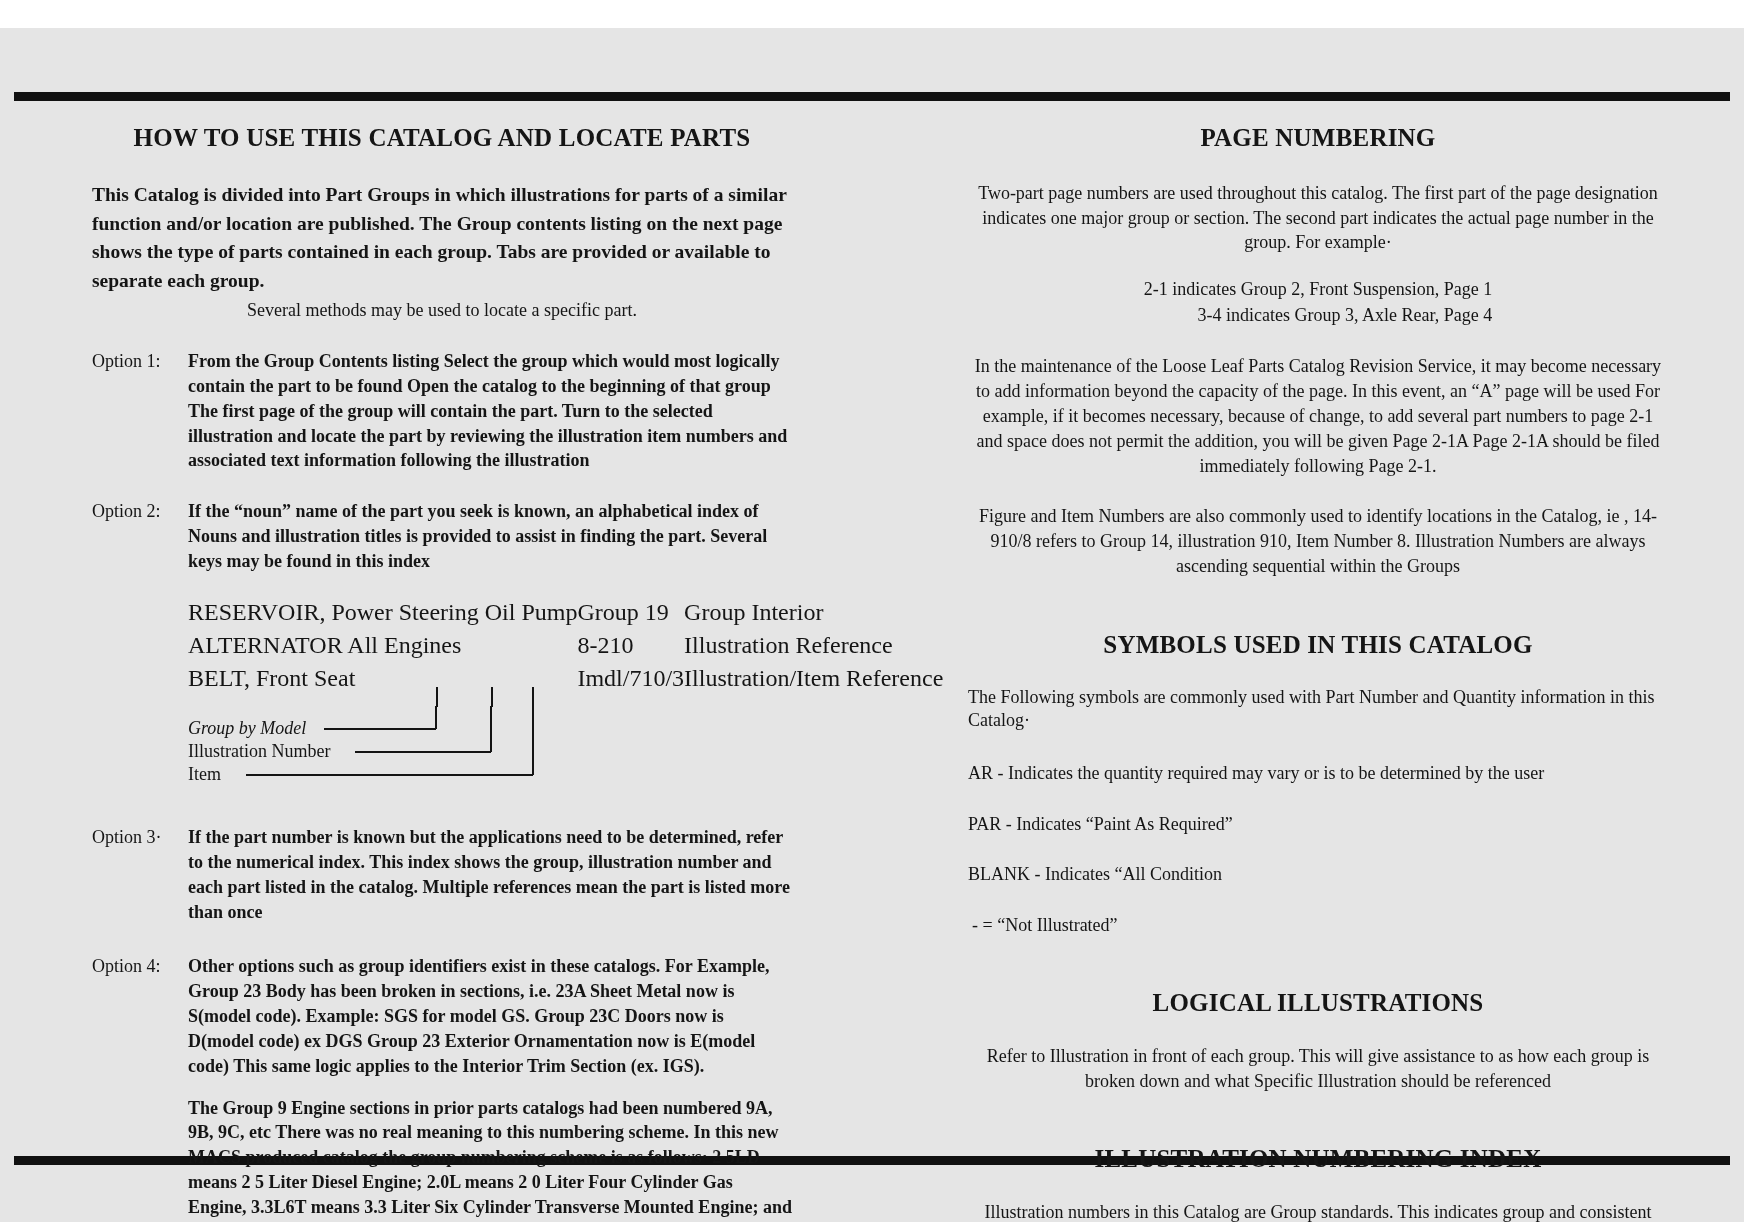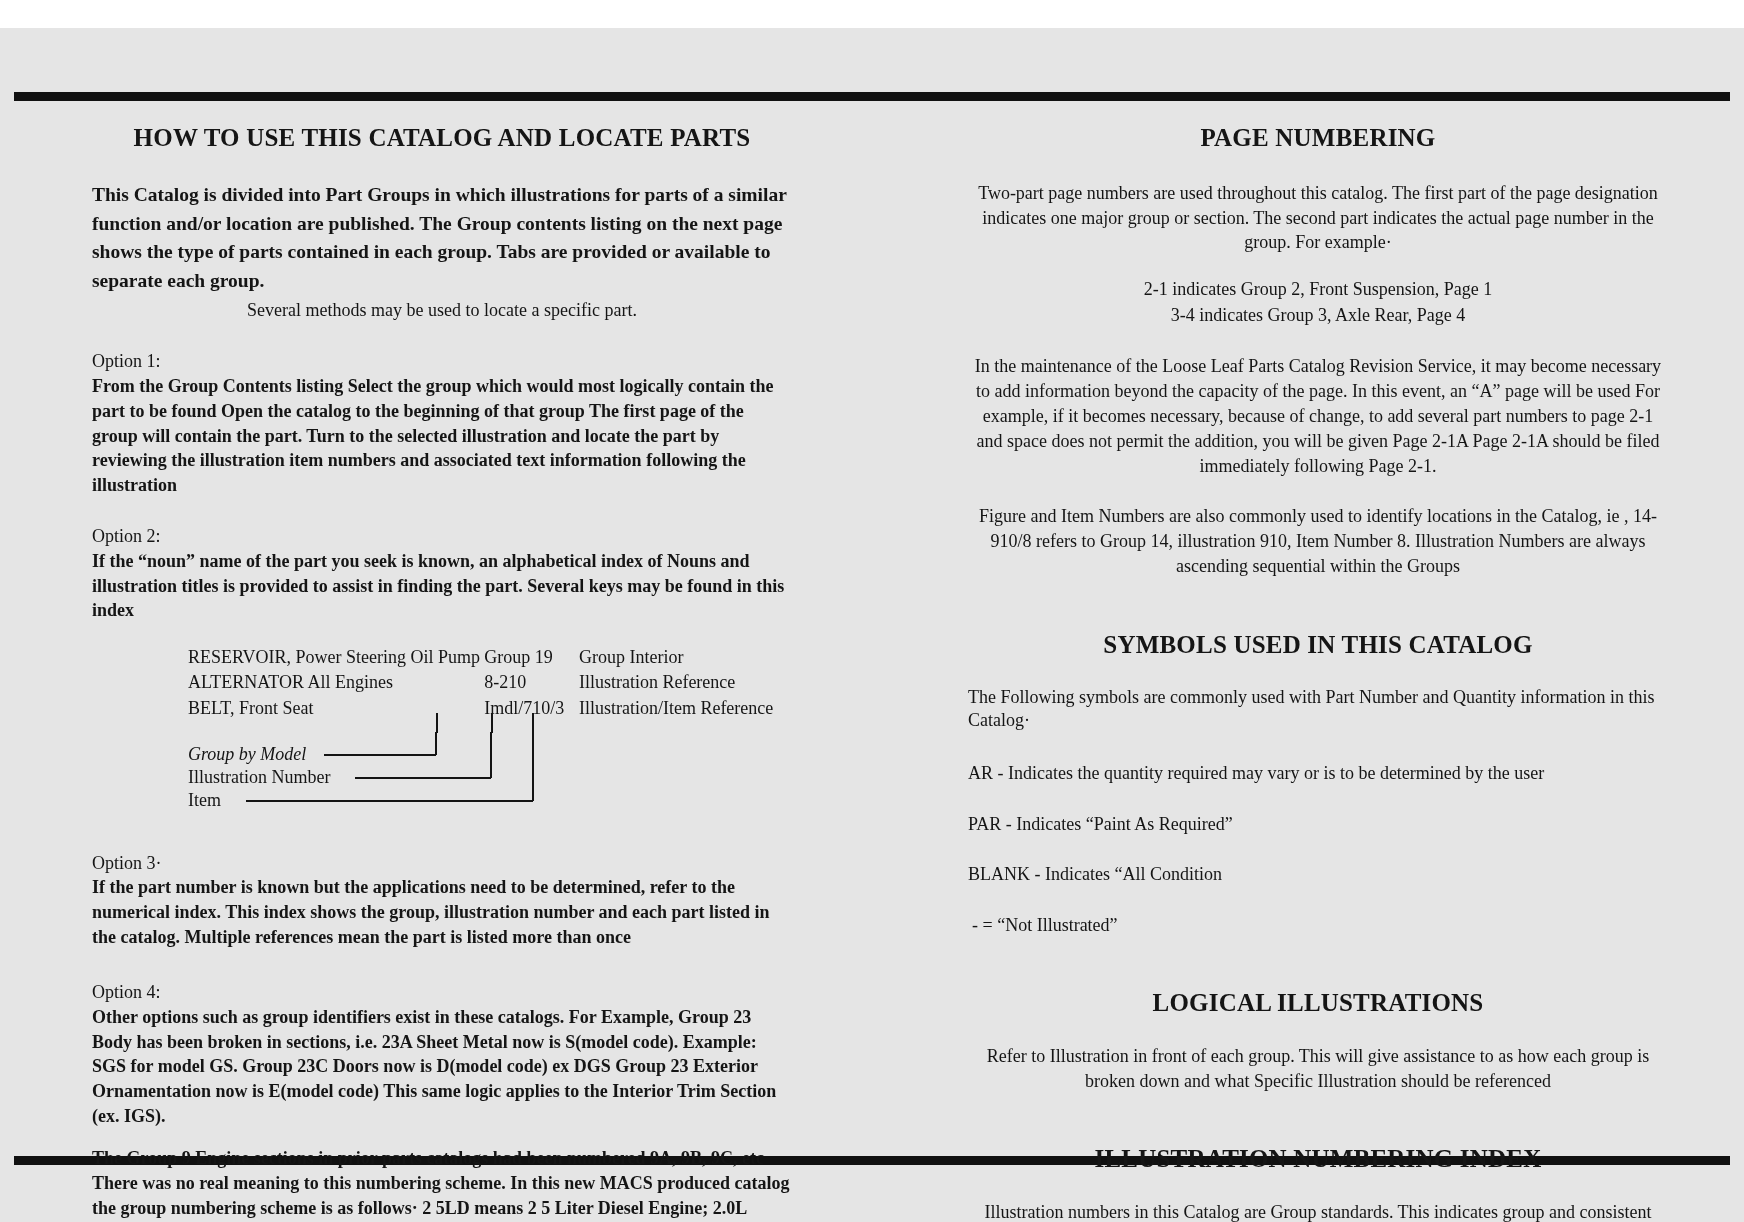--- a/index.html
+++ b/index.html
@@ -69,21 +69,20 @@
     text-align: center;
   }
   p.body-text.lead { margin-top: 2px; }
   .spacer-md { height: 26px; }
 
   
   .option-row {
     display: flex;
     align-items: flex-start;
     margin-top: 26px;
-    flex-direction: column;
   }
   .option-label {
     flex: 0 0 auto;
     width: 96px;
     font-size: 18px;
     line-height: 1.38;
     white-space: nowrap;
   }
   .option-body {
     flex: 1 1 auto;
@@ -94,21 +93,21 @@
   .option-body p + p { margin-top: 17px; }
 
   
   .ref-block {
     margin-top: 22px;
     margin-left: 96px;
     position: relative;
   }
   .ref-table {
     border-collapse: collapse;
-    font-size: 18px;
+    font-size: 24px;
     line-height: 1.34;
   }
   .ref-table td { padding: 0 0 1px 0; vertical-align: top; white-space: nowrap; }
   .ref-table td.c-noun  { width: 300px; }
   .ref-table td.c-code  { width: 108px; }
   .ref-table td.c-kind  { width: 230px; }
 
   
   .bracket-wrap {
     position: relative;
@@ -146,21 +145,21 @@
     height: 20px;
   }
 
   
   .example-lines {
     margin: 22px 0 0 0;
     text-align: center;
     font-size: 18px;
     line-height: 1.42;
   }
-  .example-lines .ex-inner { display: inline-block; text-align: center; }
+  .example-lines .ex-inner { display: inline-block; text-align: right; }
   .example-lines div { white-space: nowrap; }
 
   .symbol-line {
     font-size: 18px;
     line-height: 1.3;
     margin: 0 0 27px 0;
   }
   .symbol-line.first { margin-bottom: 30px; }
   .symbol-line.last  { margin-bottom: 0; padding-left: 4px; }
 </style>

